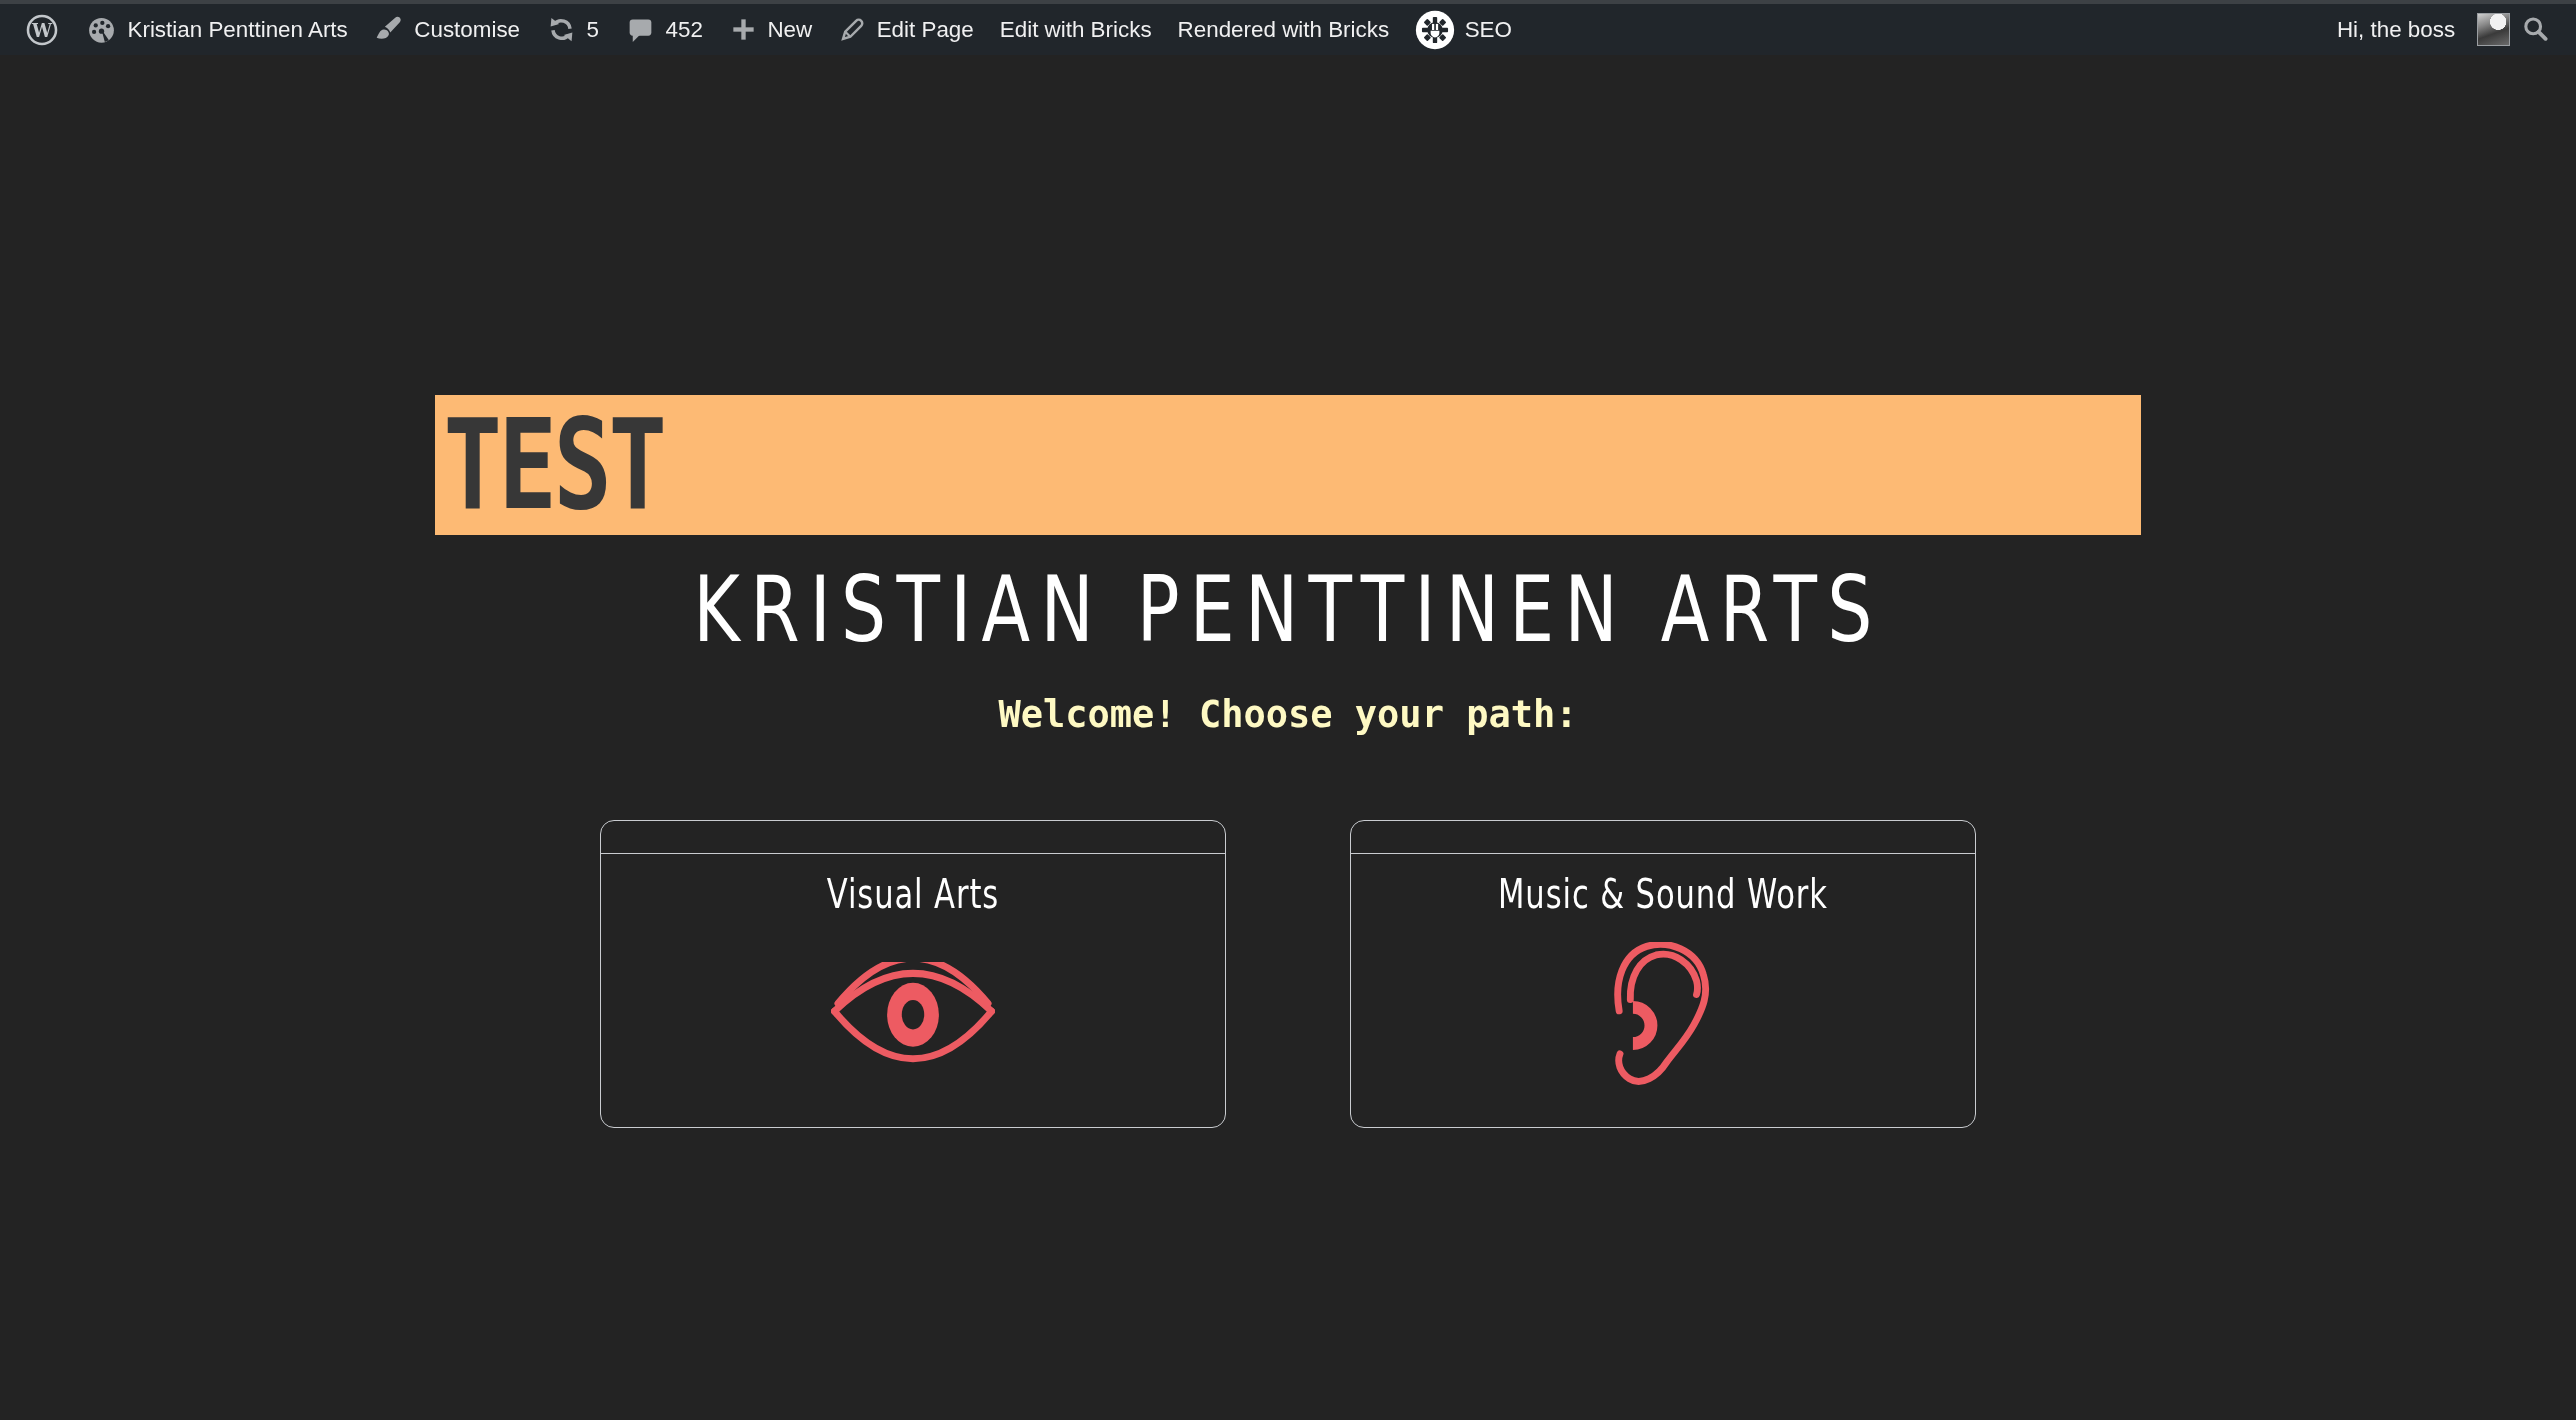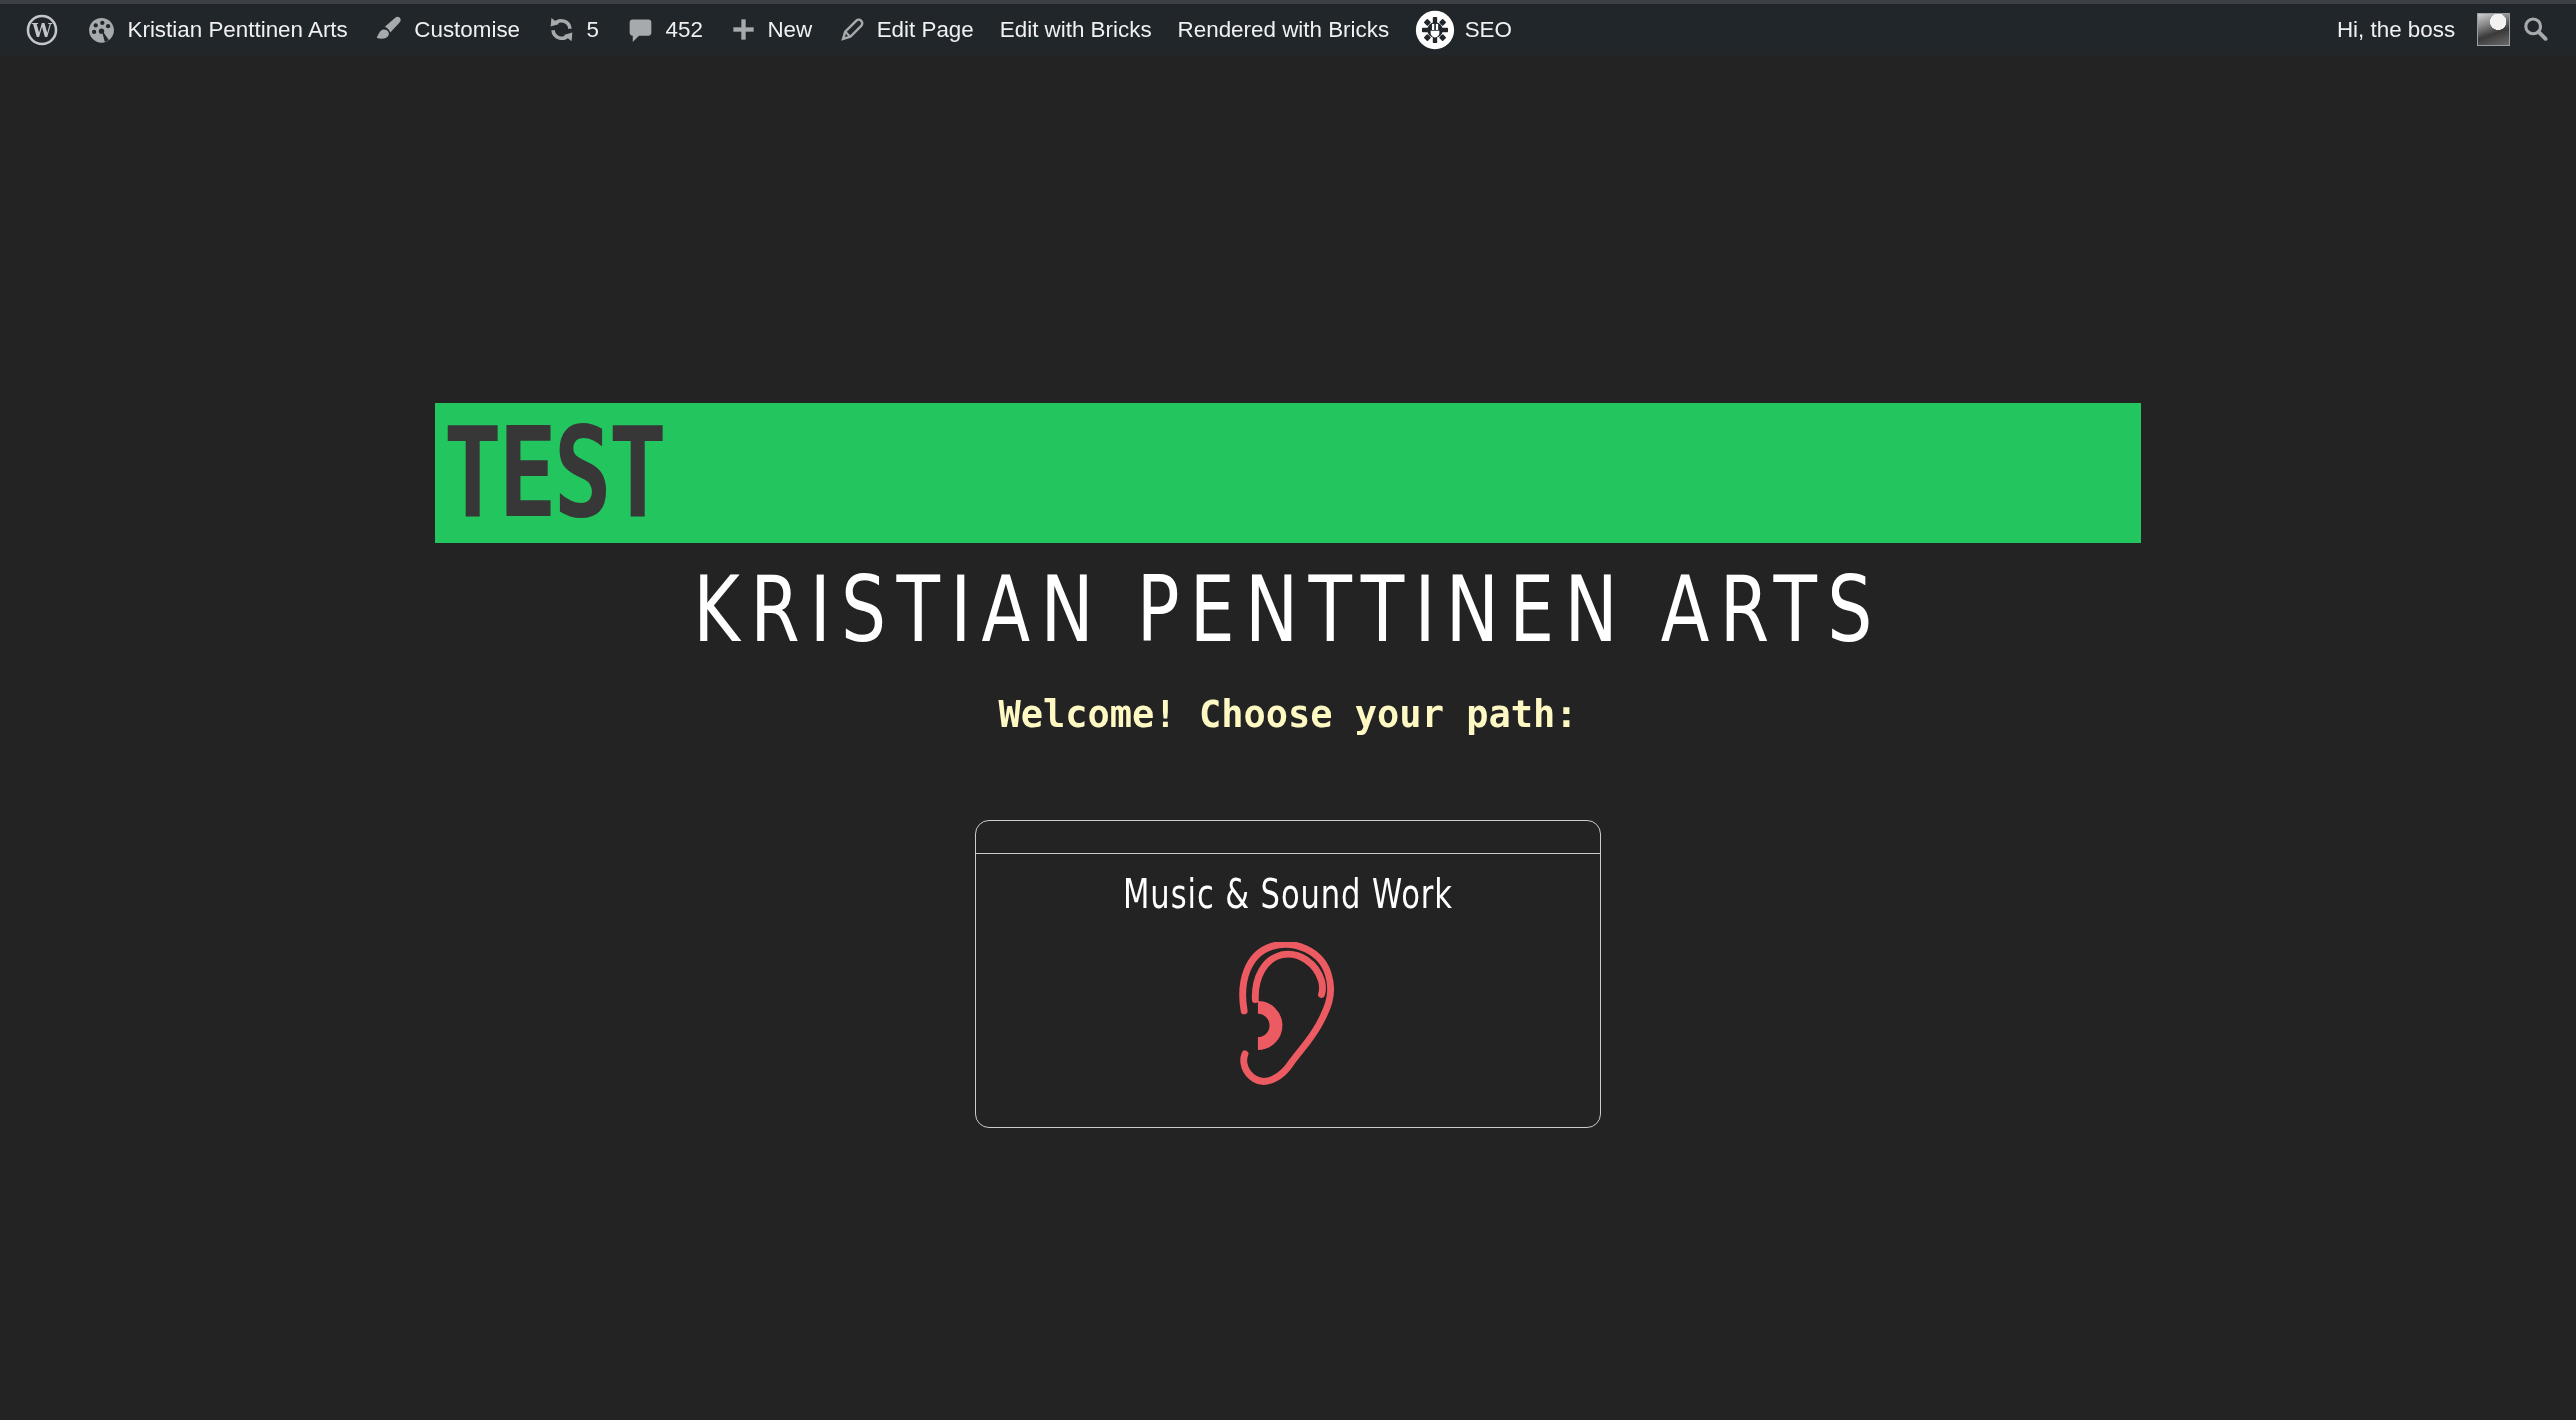--- a/index.html
+++ b/index.html
@@ -212,30 +212,43 @@
       <span>
         <svg width="31" height="31" viewBox="0 0 40 40">
           <circle cx="17" cy="16" r="9.5" fill="none" stroke="#a7aaad" stroke-width="4"></circle>
           <line x1="24" y1="23" x2="33" y2="32" stroke="#a7aaad" stroke-width="5" stroke-linecap="round"></line>
         </svg>
       </span>
     </div>
   </div>
 </div>
 
-<div class="banner" style="background: #22c55e; margin-top: 8px;">
+<div class="banner" style="background: #fdba74;">
   <span class="banner-text">TEST</span>
 </div>
 
 <h1 class="site-title">KRISTIAN PENTTINEN ARTS</h1>
 
 <p class="subtitle">Welcome! Choose your path:</p>
 
 <div class="cards">
 
+  <div class="card">
+    <div class="card-header"></div>
+    <div class="card-title">Visual Arts</div>
+    <div class="card-icon icon-eye-pos">
+      <svg width="164" height="102" viewBox="0 0 190 118">
+        <path d="M4 57 Q95 167 186 57" fill="none" stroke="#ed5b62" stroke-width="8" stroke-linecap="round"></path>
+        <path d="M4 57 Q95 -31 186 57" fill="none" stroke="#ed5b62" stroke-width="8" stroke-linecap="round"></path>
+        <path d="M8 48 Q95 -57 182 48" fill="none" stroke="#ed5b62" stroke-width="8" stroke-linecap="round"></path>
+        <ellipse cx="95" cy="61" rx="30" ry="37" fill="#ed5b62"></ellipse>
+        <ellipse cx="95" cy="61" rx="13" ry="17" fill="#232323"></ellipse>
+      </svg>
+    </div>
+  </div>
 
   <div class="card">
     <div class="card-header"></div>
     <div class="card-title">Music &amp; Sound Work</div>
     <div class="card-icon icon-ear-pos">
       <svg width="98" height="148" viewBox="0 0 114 172">
         <path d="M6 80 C0 46 10 14 38 5 C64 -3 96 10 104 38 C111 60 103 78 93 96 C83 114 73 124 61 140 C51 156 32 168 18 159 C7 152 3 140 7 130" fill="none" stroke="#ed5b62" stroke-width="8" stroke-linecap="round"></path>
         <path d="M19 67 C18 40 30 20 49 15 C70 10 90 25 96 45 C98 53 97 58 96 61" fill="none" stroke="#ed5b62" stroke-width="8" stroke-linecap="round"></path>
         <path d="M22 76 A21 21 0 1 1 22 118" fill="none" stroke="#ed5b62" stroke-width="15"></path>
       </svg>

